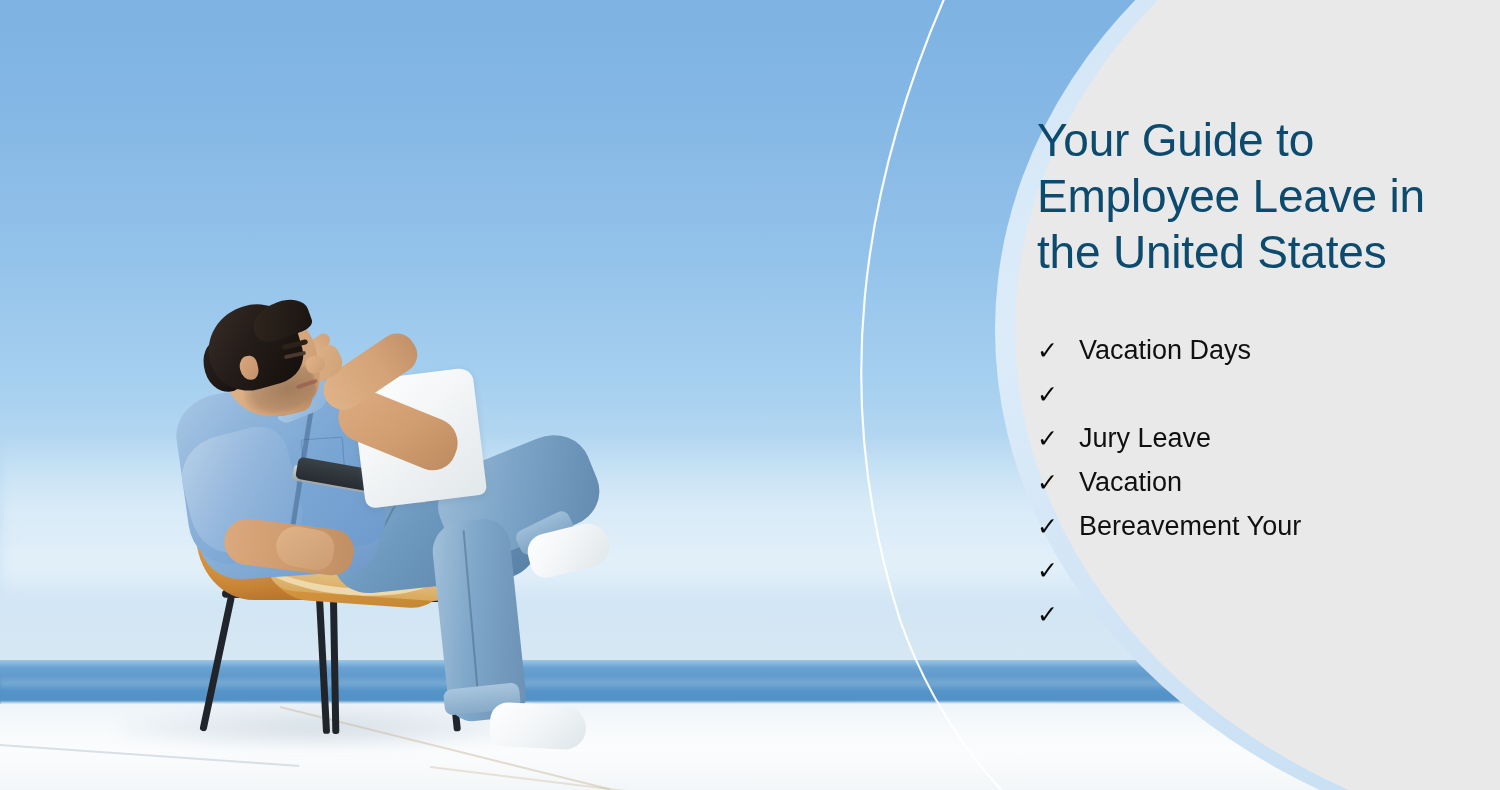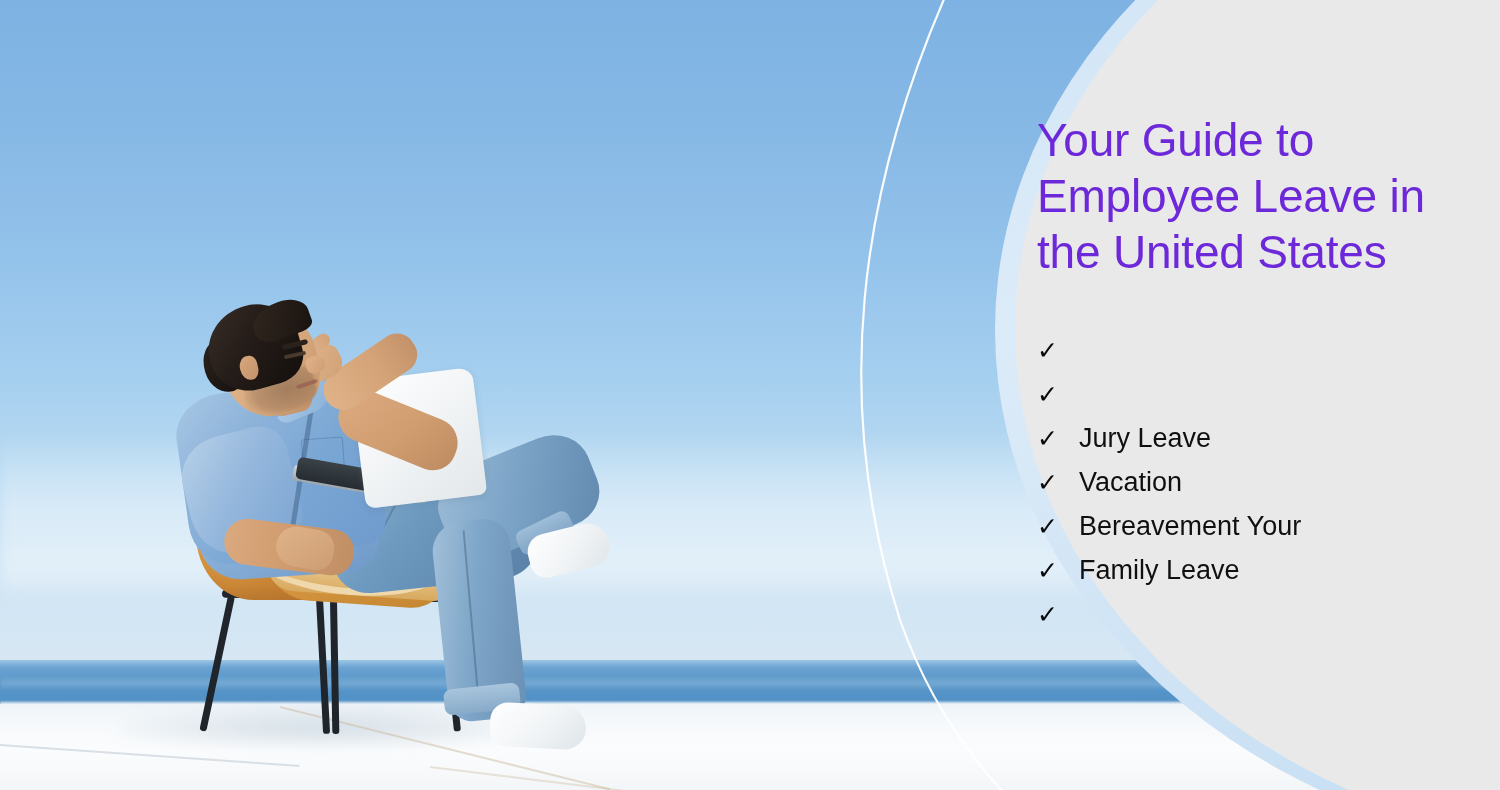--- a/index.html
+++ b/index.html
@@ -536,21 +536,21 @@
     position: absolute;
     left: 1037px; top: 112px;
     width: 420px;
   }
   .headline {
     margin: 0;
     font-family: "Liberation Sans", sans-serif;
     font-size: 46px;
     line-height: 56px;
     font-weight: 400;
-    color: #6d28d9;
+    color: #0c4a6e;
     letter-spacing: -0.2px;
     white-space: pre-line;
   }
   .checklist {
     list-style: none;
     margin: 54px 0 0 0;
     padding: 0;
   }
   .check-item {
     display: flex;
@@ -665,39 +665,39 @@
   </svg>
 
   <div class="content">
     <h1 class="headline">Your Guide to
 Employee Leave in
 the United States</h1>
 
     <ul class="checklist">
       <li class="check-item">
         <span class="check-mark">✓</span>
+        <span class="check-label">Vacation Days</span>
       </li>
       <li class="check-item">
         <span class="check-mark">✓</span>
       </li>
       <li class="check-item">
         <span class="check-mark">✓</span>
         <span class="check-label">Jury Leave</span>
       </li>
       <li class="check-item">
         <span class="check-mark">✓</span>
         <span class="check-label">Vacation</span>
       </li>
       <li class="check-item">
         <span class="check-mark">✓</span>
         <span class="check-label">Bereavement Your</span>
       </li>
       <li class="check-item">
         <span class="check-mark">✓</span>
-        <span class="check-label">Family Leave</span>
       </li>
       <li class="check-item">
         <span class="check-mark">✓</span>
       </li>
     </ul>
   </div>
 
 </div>
 
 </body></html>

